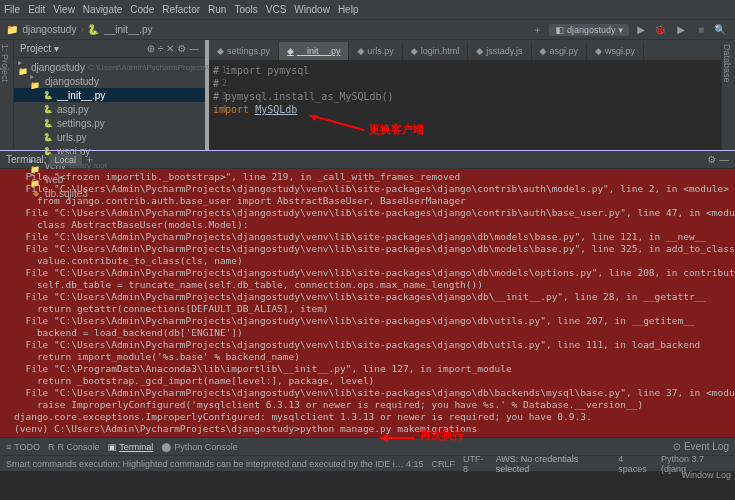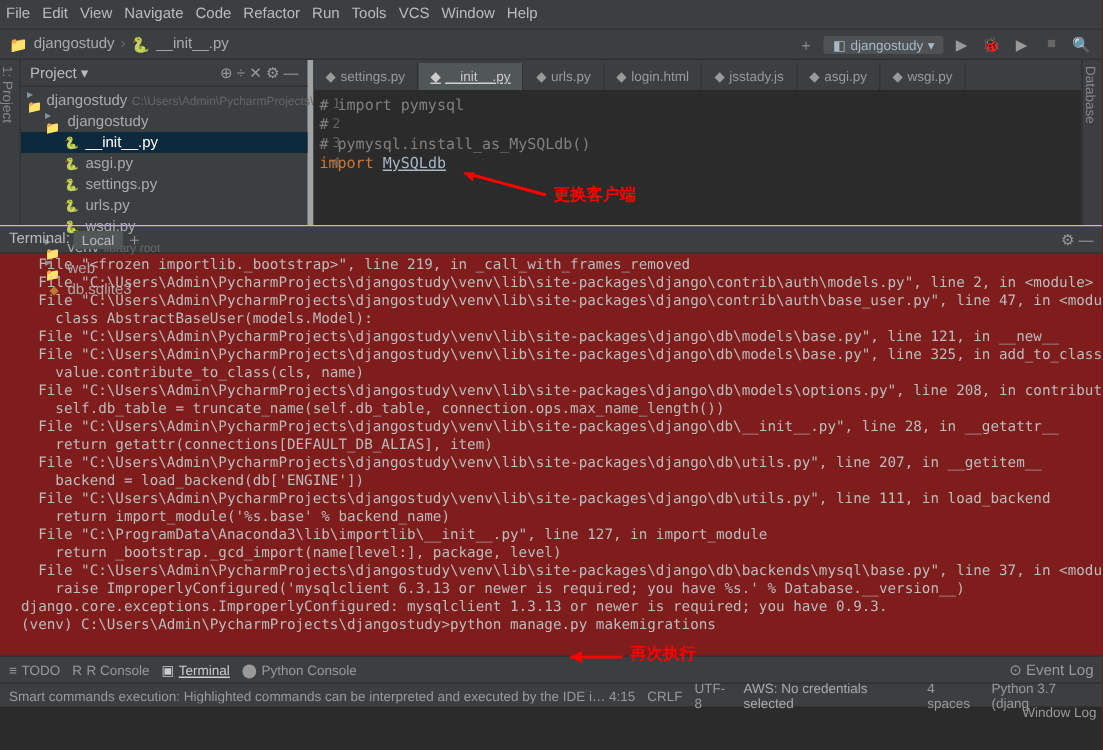--- a/index.html
+++ b/index.html
@@ -186,20 +186,21 @@
     <div class="terminal-tabs">
       <span class="label">Terminal:</span>
       <span class="terminal-tab">Local</span>
       <span class="plus">＋</span>
     </div>
     <span class="gear">⚙ —</span>
   </div>
   <div class="terminal-content" id="terminal">
   <div class="line">  File "&lt;frozen importlib._bootstrap&gt;", line 219, in _call_with_frames_removed</div>
       <div class="line">  File "C:\Users\Admin\PycharmProjects\djangostudy\venv\lib\site-packages\django\contrib\auth\models.py", line 2, in &lt;module&gt;</div>
+      <div class="line">    from django.contrib.auth.base_user import AbstractBaseUser, BaseUserManager</div>
       <div class="line">  File "C:\Users\Admin\PycharmProjects\djangostudy\venv\lib\site-packages\django\contrib\auth\base_user.py", line 47, in &lt;module&gt;</div>
       <div class="line">    class AbstractBaseUser(models.Model):</div>
       <div class="line">  File "C:\Users\Admin\PycharmProjects\djangostudy\venv\lib\site-packages\django\db\models\base.py", line 121, in __new__</div>
       <div class="line">  File "C:\Users\Admin\PycharmProjects\djangostudy\venv\lib\site-packages\django\db\models\base.py", line 325, in add_to_class</div>
       <div class="line">    value.contribute_to_class(cls, name)</div>
       <div class="line">  File "C:\Users\Admin\PycharmProjects\djangostudy\venv\lib\site-packages\django\db\models\options.py", line 208, in contribute_to_class</div>
       <div class="line">    self.db_table = truncate_name(self.db_table, connection.ops.max_name_length())</div>
       <div class="line">  File "C:\Users\Admin\PycharmProjects\djangostudy\venv\lib\site-packages\django\db\__init__.py", line 28, in __getattr__</div>
       <div class="line">    return getattr(connections[DEFAULT_DB_ALIAS], item)</div>
       <div class="line">  File "C:\Users\Admin\PycharmProjects\djangostudy\venv\lib\site-packages\django\db\utils.py", line 207, in __getitem__</div>

